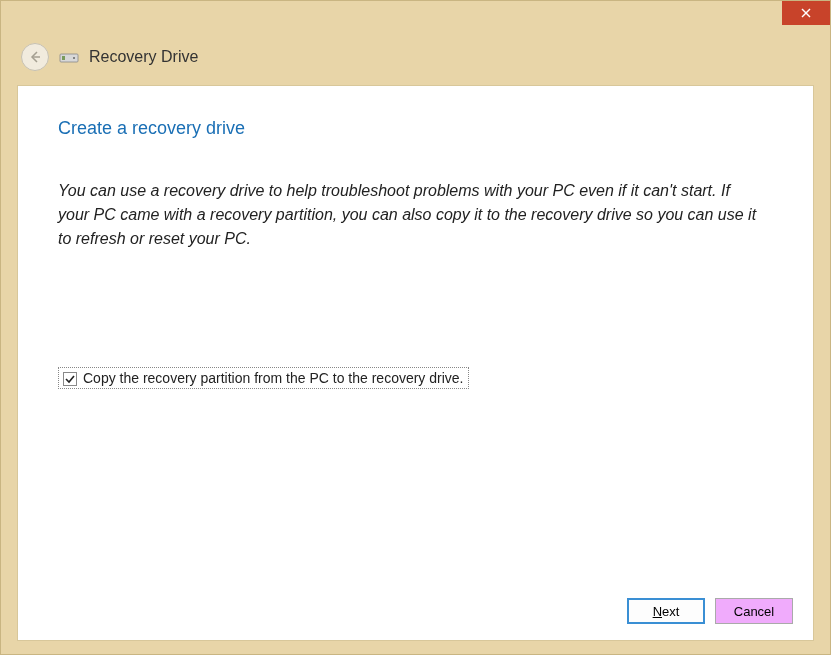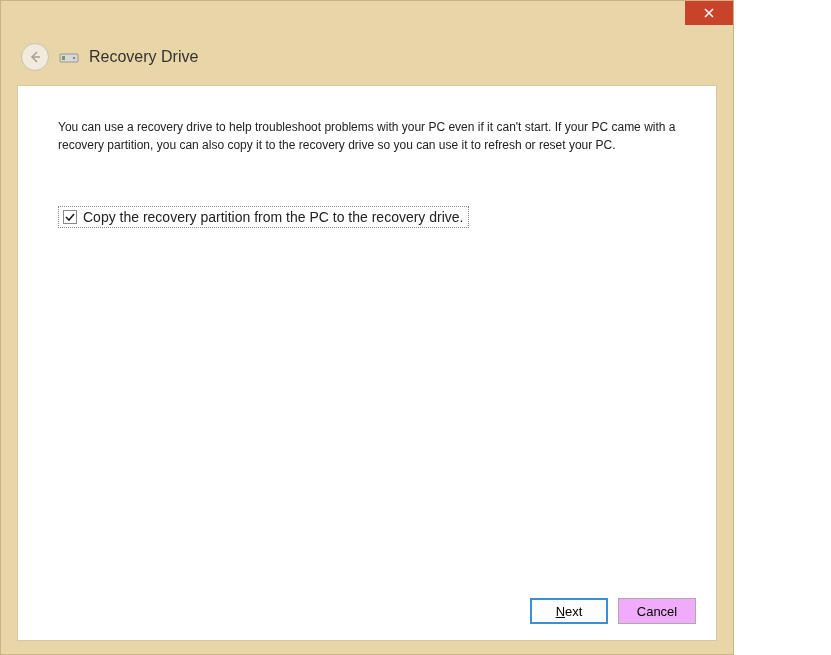--- a/index.html
+++ b/index.html
@@ -8,21 +8,21 @@
       padding: 0;
     }
     body {
       font-family: "Segoe UI", Tahoma, sans-serif;
       background: #fff;
       width: 831px;
       height: 655px;
       overflow: hidden;
     }
     .window {
-      width: 734px;
+      width: 831px;
       height: 655px;
       background: #e8d5a8;
       border: 1px solid #c9b582;
       position: relative;
     }
     .titlebar {
       height: 32px;
       position: relative;
     }
     .close-btn {
@@ -87,28 +87,29 @@
       border: 1px solid #d8c79a;
     }
     .page-title {
       color: #1a6fb5;
       font-size: 18px;
       font-weight: 400;
       margin-bottom: 40px;
     }
     .description {
       color: #222;
-      font-size: 12px;
+      font-size: 16px;
       line-height: 1.5;
-      margin-bottom: 52px;
+      margin-bottom: 116px;
       max-width: 700px;
+      font-style: italic;
     }
     .checkbox-row {
       display: inline-flex;
-      align-items: center;
+      align-items: flex-end;
       gap: 6px;
       border: 1px dotted #888;
       padding: 2px 4px;
     }
     .checkbox {
       width: 14px;
       height: 14px;
       border: 1px solid #888;
       background: #fff;
       display: flex;
@@ -177,20 +178,21 @@
       <svg viewBox="0 0 20 14">
         <rect x="1" y="4" width="18" height="8" rx="1" fill="#d8d8d8" stroke="#888" stroke-width="0.8"></rect>
         <rect x="3" y="6" width="3" height="4" fill="#7a9b5c"></rect>
         <circle cx="15" cy="8" r="1" fill="#666"></circle>
       </svg>
     </div>
     <div class="header-title">Recovery Drive</div>
   </div>
 
   <div class="content-area">
+    <div class="page-title">Create a recovery drive</div>
     <div class="description">You can use a recovery drive to help troubleshoot problems with your PC even if it can't start. If your PC came with a recovery partition, you can also copy it to the recovery drive so you can use it to refresh or reset your PC.</div>
 
     <div class="checkbox-row">
       <div class="checkbox">
         <svg viewBox="0 0 10 10">
           <path d="M1 5 L4 8 L9 2" stroke="#222" stroke-width="1.6" fill="none"></path>
         </svg>
       </div>
       <span class="checkbox-label">Copy the recovery partition from the PC to the recovery drive.</span>
     </div>

